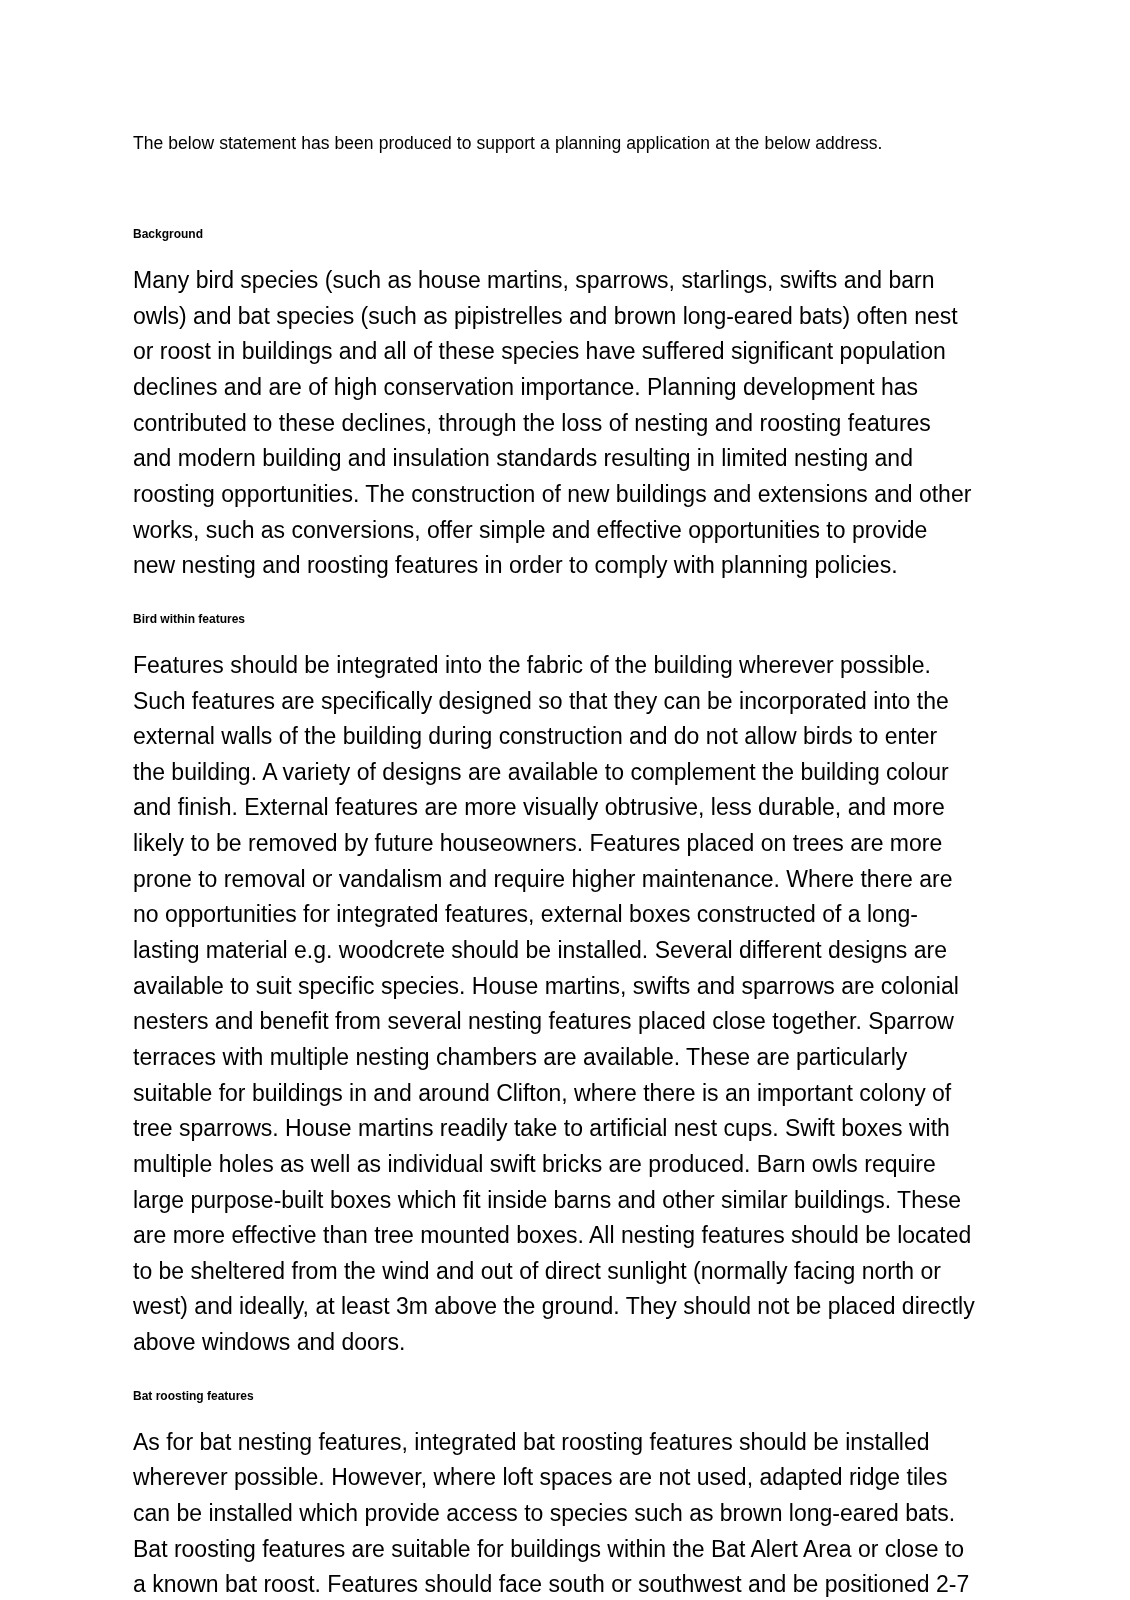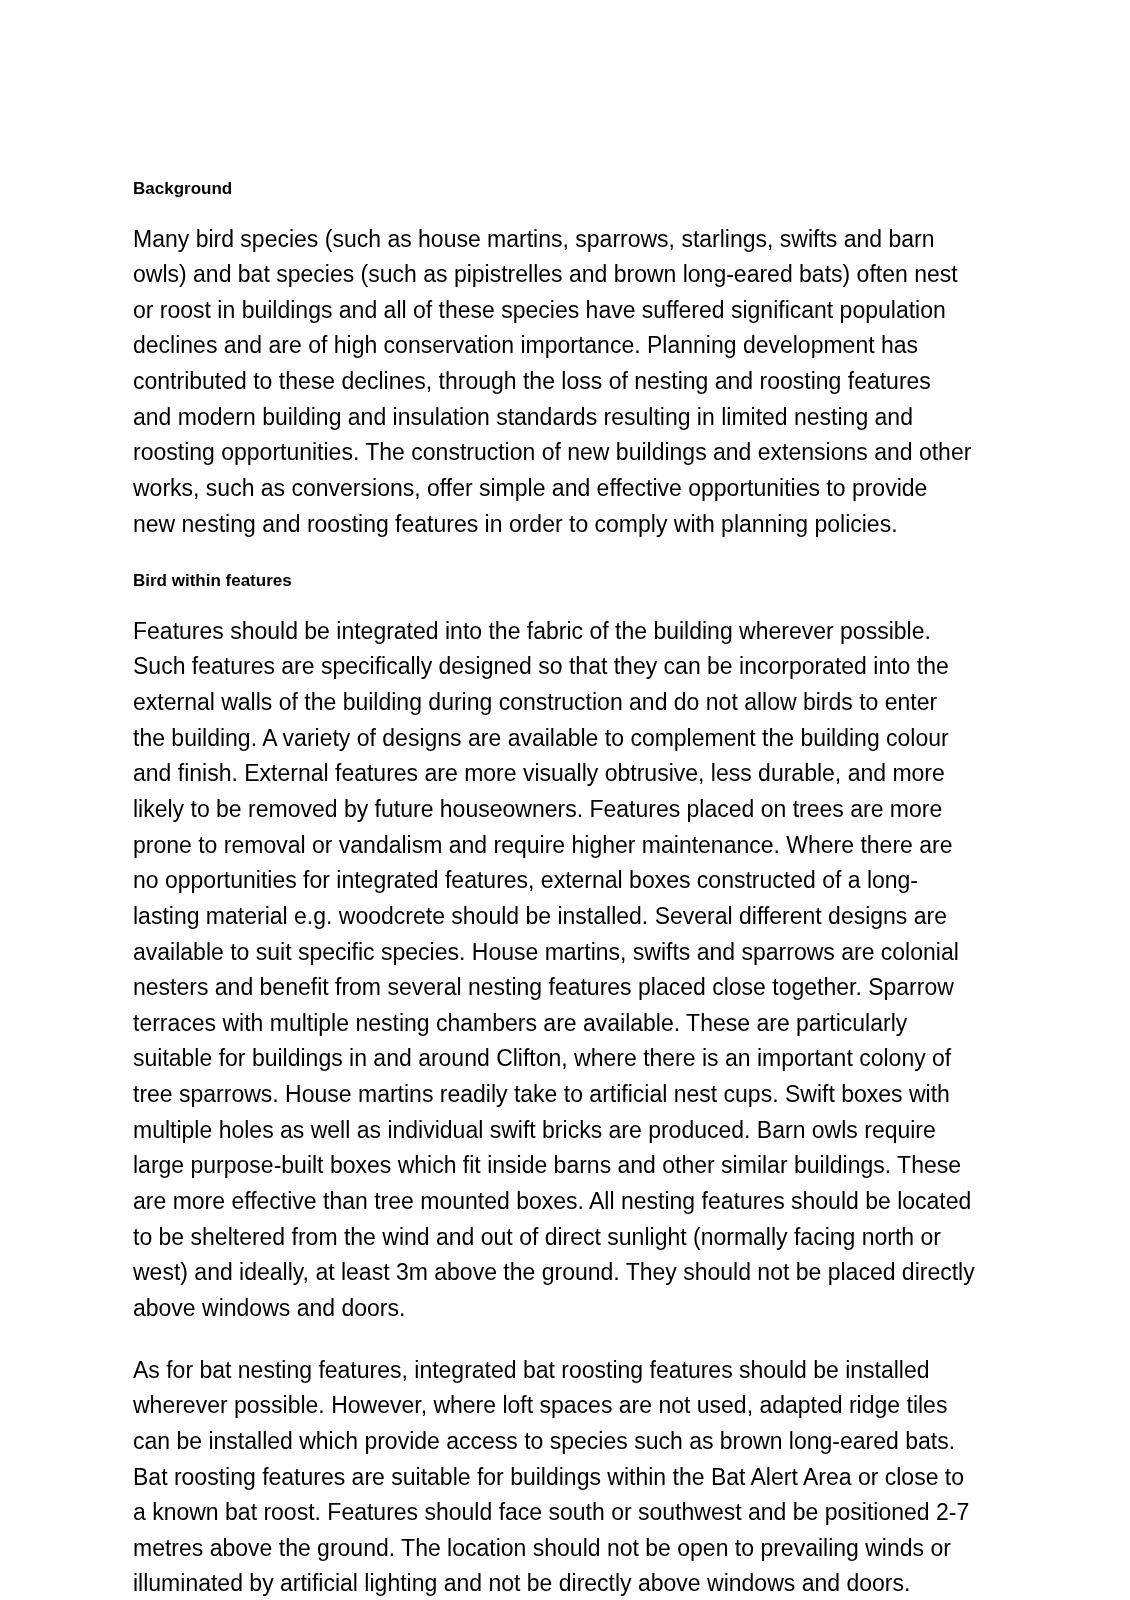--- a/index.html
+++ b/index.html
@@ -36,42 +36,44 @@
   }
   .address {
     font-size: 17.5px;
     line-height: 1.55;
     margin: 0 0 22px 0;
   }
   .spacer {
     height: 46px;
   }
   .section-heading {
-    font-size: 17px;
+    font-size: 12px;
     font-weight: bold;
     line-height: 1.5;
     margin: 0 0 20px 0;
   }
   .body-block {
     font-size: 23px;
     line-height: 1.55;
     margin: 0 0 26px 0;
   }
 </style>
 </head>
 <body>
 
 <div class="page">
 
 
+  <p class="para">The below statement has been produced to support a planning application at the below address.</p>
 
 
   <div class="spacer"></div>
 
   <h2 class="section-heading">Background</h2>
   <p class="body-block">Many bird species (such as house martins, sparrows, starlings, swifts and barn owls) and bat species (such as pipistrelles and brown long-eared bats) often nest or roost in buildings and all of these species have suffered significant population declines and are of high conservation importance. Planning development has contributed to these declines, through the loss of nesting and roosting features and modern building and insulation standards resulting in limited nesting and roosting opportunities. The construction of new buildings and extensions and other works, such as conversions, offer simple and effective opportunities to provide new nesting and roosting features in order to comply with planning policies.</p>
 
   <h2 class="section-heading">Bird within features</h2>
   <p class="body-block">Features should be integrated into the fabric of the building wherever possible. Such features are specifically designed so that they can be incorporated into the external walls of the building during construction and do not allow birds to enter the building. A variety of designs are available to complement the building colour and finish. External features are more visually obtrusive, less durable, and more likely to be removed by future houseowners. Features placed on trees are more prone to removal or vandalism and require higher maintenance. Where there are no opportunities for integrated features, external boxes constructed of a long-lasting material e.g. woodcrete should be installed. Several different designs are available to suit specific species. House martins, swifts and sparrows are colonial nesters and benefit from several nesting features placed close together. Sparrow terraces with multiple nesting chambers are available. These are particularly suitable for buildings in and around Clifton, where there is an important colony of tree sparrows. House martins readily take to artificial nest cups. Swift boxes with multiple holes as well as individual swift bricks are produced. Barn owls require large purpose-built boxes which fit inside barns and other similar buildings. These are more effective than tree mounted boxes. All nesting features should be located to be sheltered from the wind and out of direct sunlight (normally facing north or west) and ideally, at least 3m above the ground. They should not be placed directly above windows and doors.</p>
 
+  <h2 class="section-heading">Bat roosting features</h2>
   <p class="body-block"> As for bat nesting features, integrated bat roosting features should be installed wherever possible. However, where loft spaces are not used, adapted ridge tiles can be installed which provide access to species such as brown long-eared bats. Bat roosting features are suitable for buildings within the Bat Alert Area or close to a known bat roost. Features should face south or southwest and be positioned 2-7 metres above the ground. The location should not be open to prevailing winds or illuminated by artificial lighting and not be directly above windows and doors.</p>
 
 </div>
 
 </body></html>

